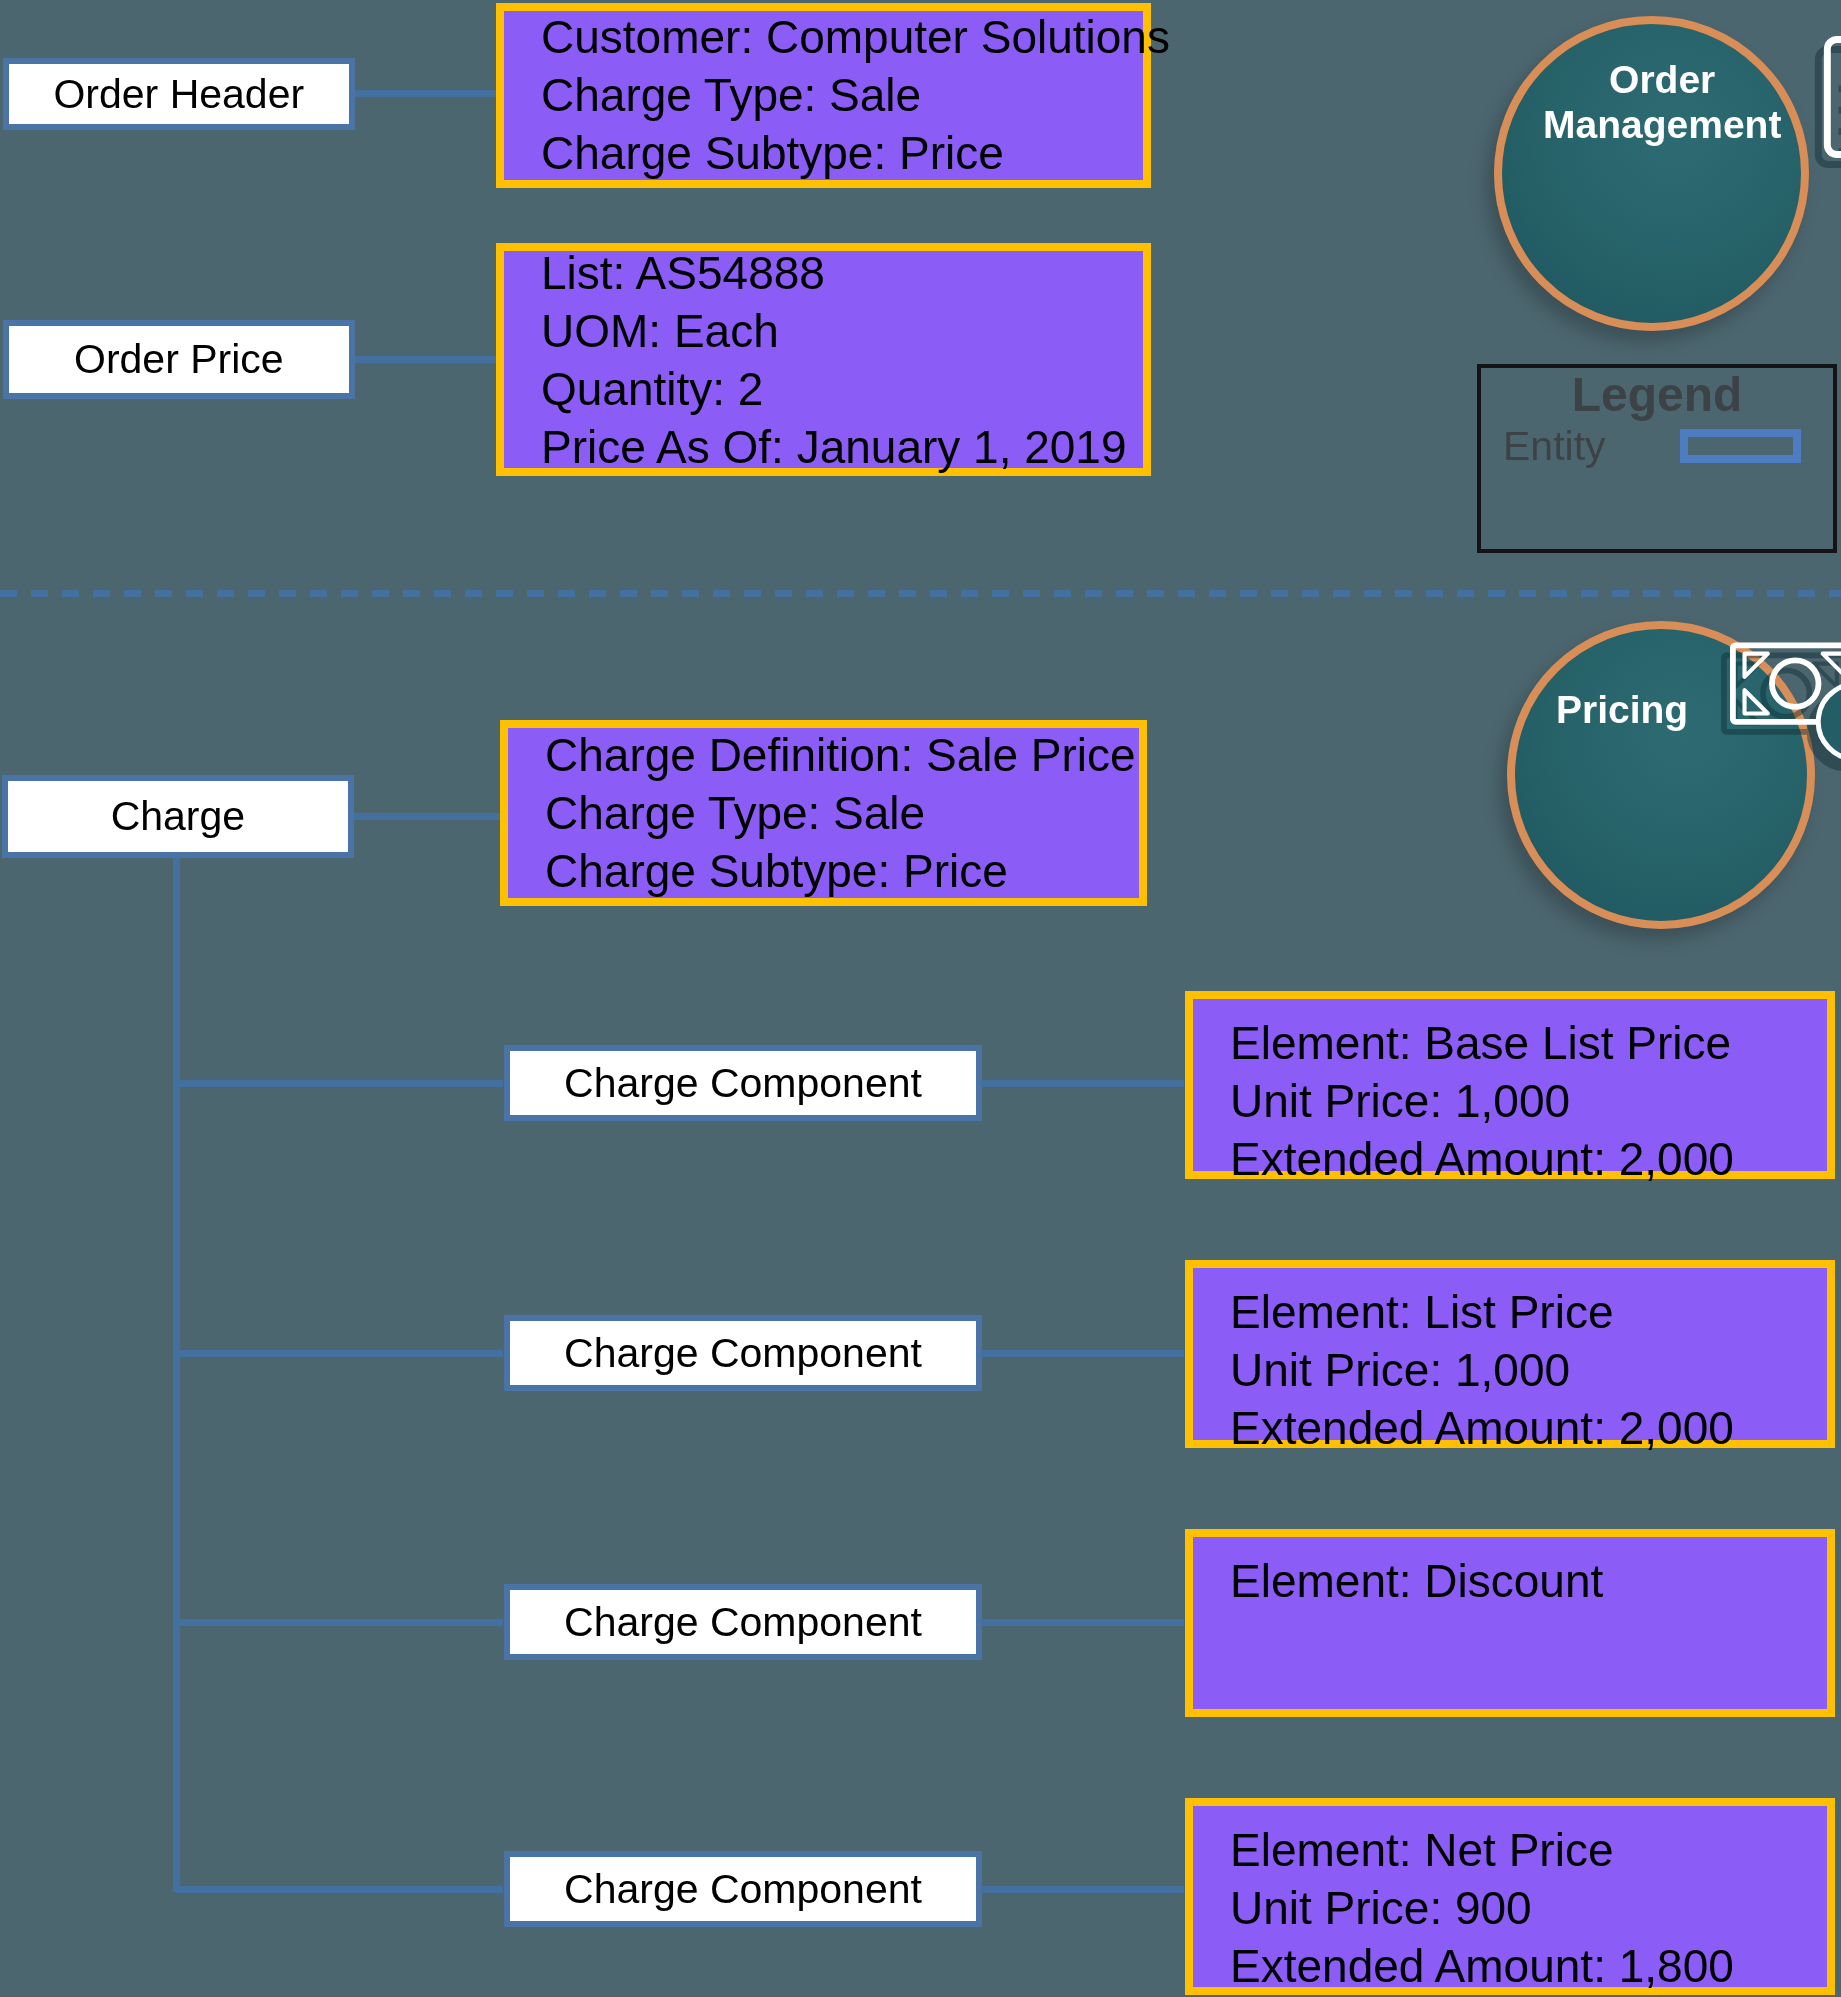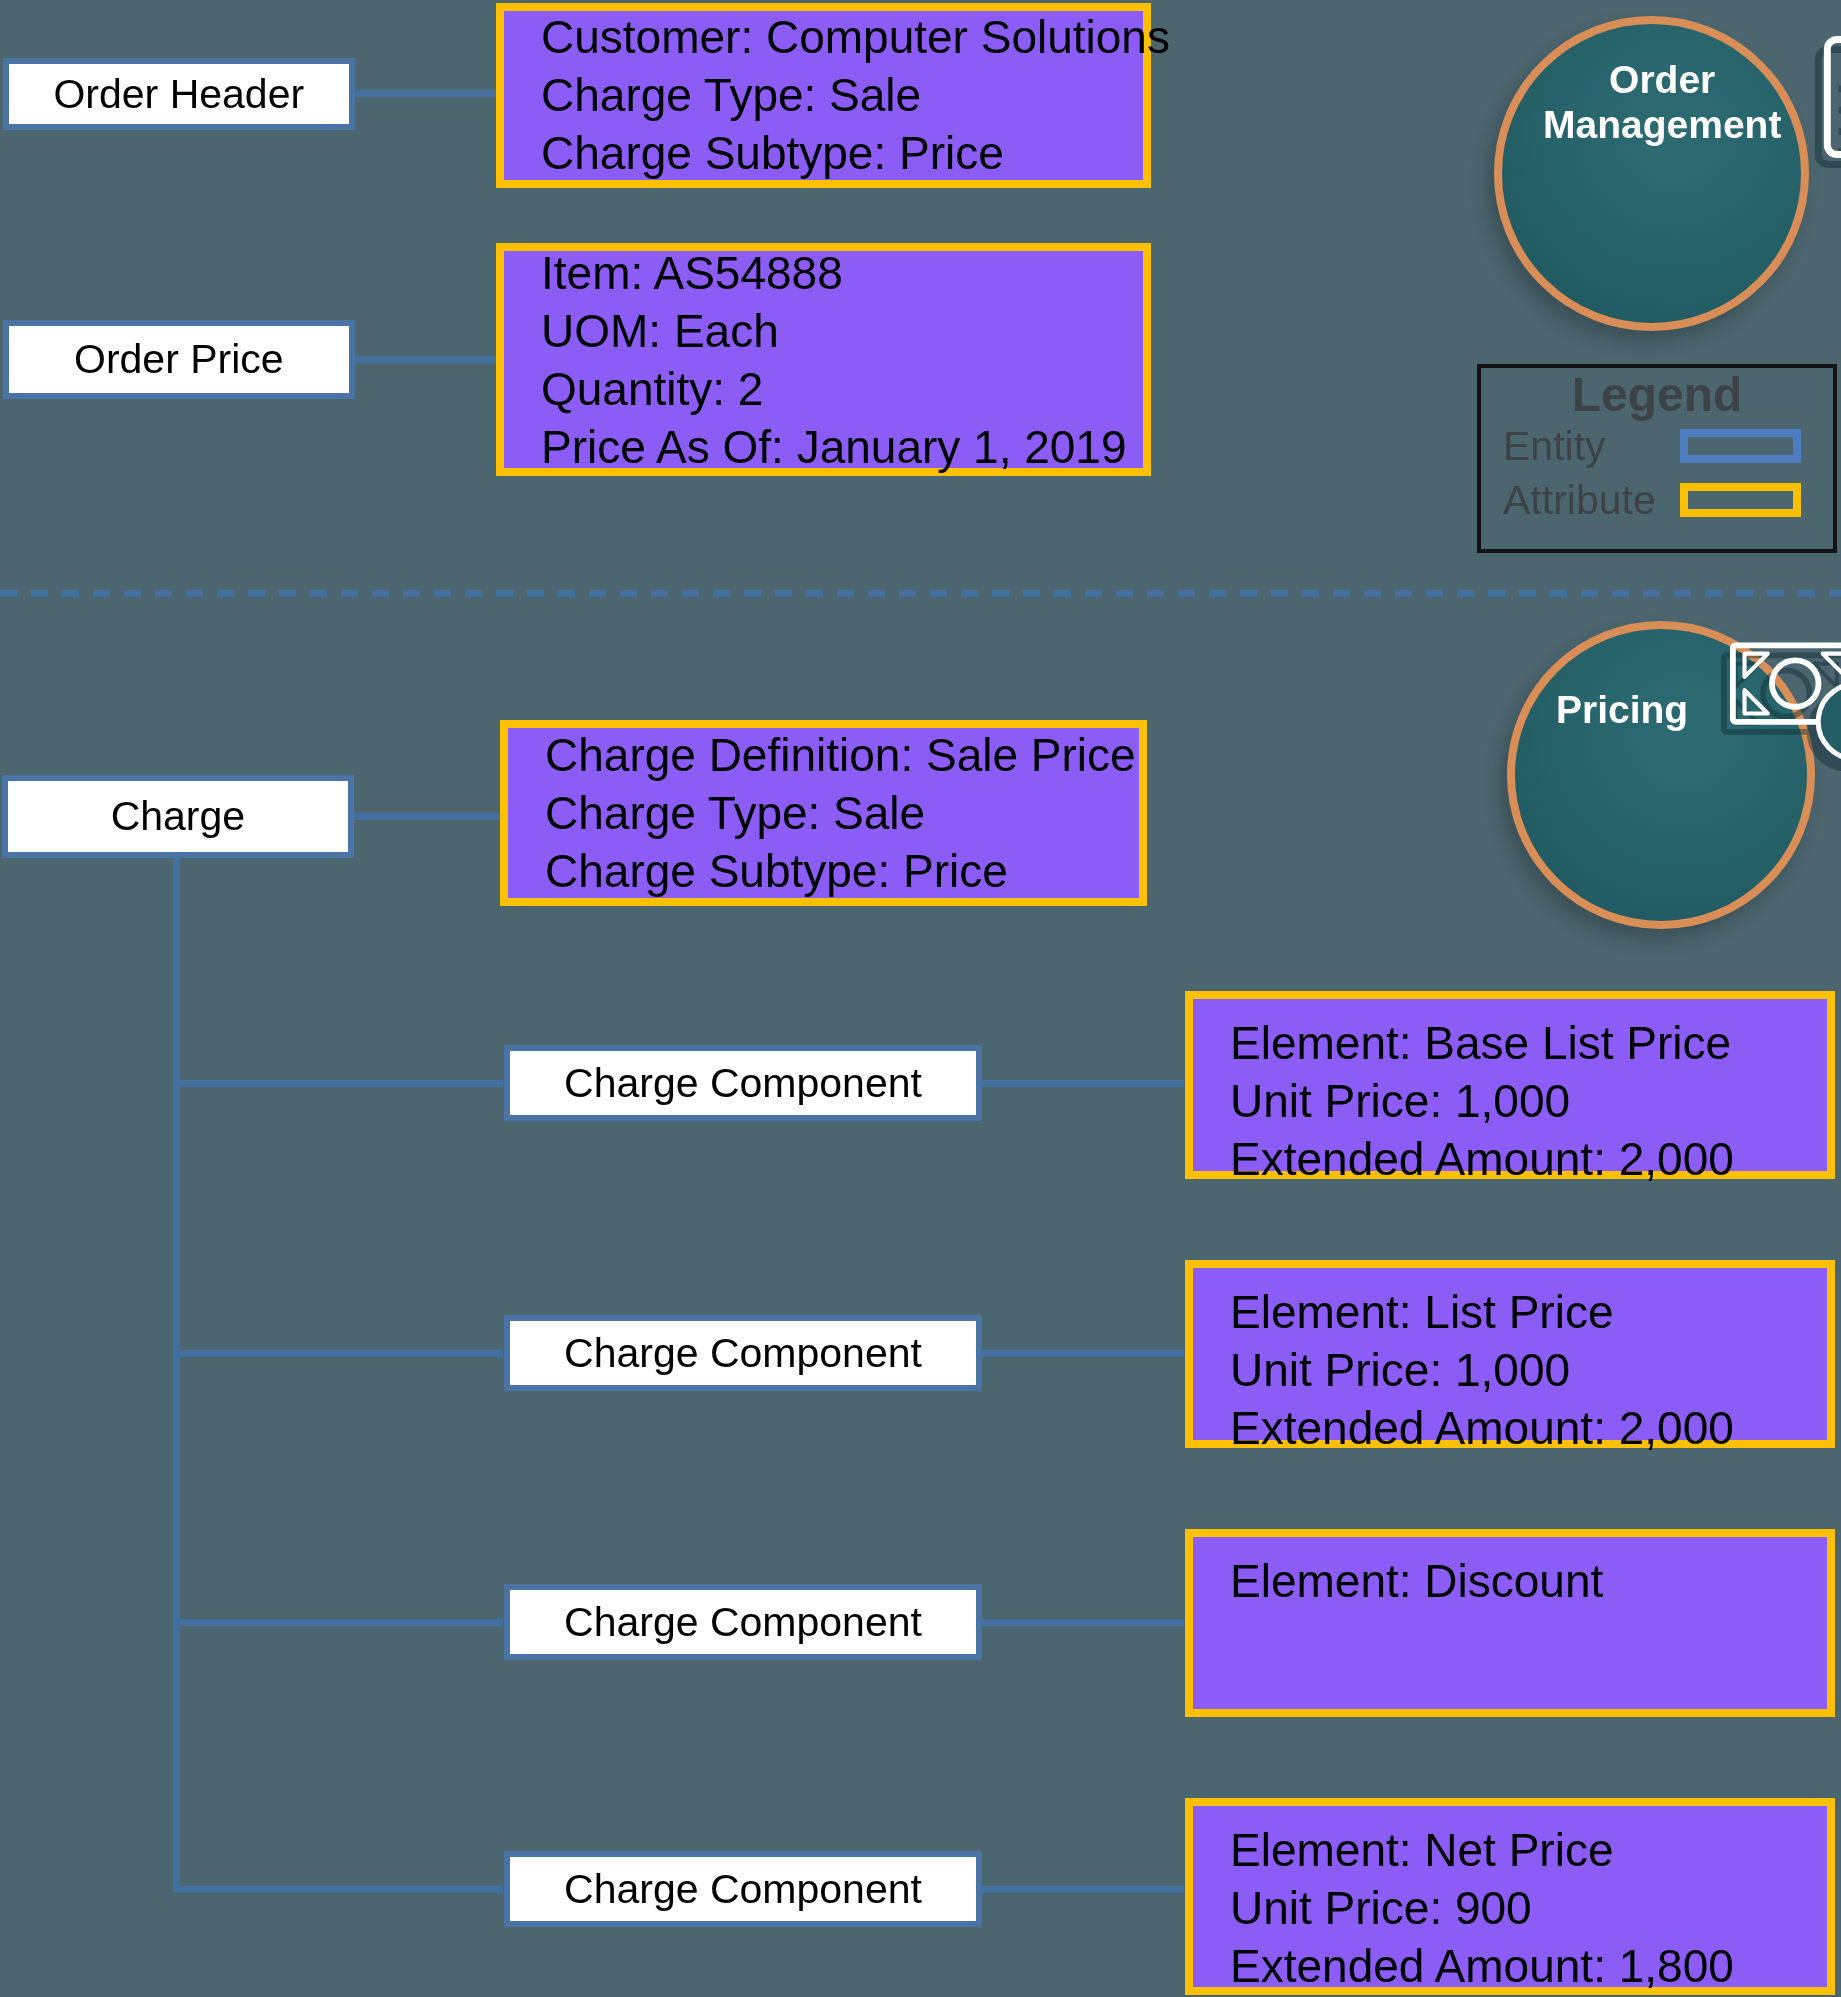--- a/index.html
+++ b/index.html
@@ -91,21 +91,21 @@
       <div class="attr-line">Customer: Computer Solutions</div>
       <div class="attr-line">Charge Type: Sale</div>
       <div class="attr-line">Charge Subtype: Price</div>
     </div>
 
     <div class="entity" style="left:2.8px;top:320px;width:352px;height:79px">
       <span>Order Price</span>
     </div>
     <div class="connector" style="left:355px;top:356px;width:141px;height:6.5px"></div>
     <div class="attr-box" style="left:496px;top:243px;width:655px;height:233px">
-      <div class="attr-line">Item: AS54888</div>
+      <div class="attr-line">List: AS54888</div>
       <div class="attr-line">UOM: Each</div>
       <div class="attr-line">Quantity: 2</div>
       <div class="attr-line">Price As Of: January 1, 2019</div>
     </div>
 
     <div class="circle" style="left:1494px;top:16px;width:315px;height:315px">
       <div class="circle-label" style="margin-top:33px">Order Management</div>
       <div class="icon-wrap" style="margin-top:11px">
         <svg width="98" height="124" viewBox="0 0 92 116" fill="none">
           <rect x="5" y="4" width="82" height="108" rx="9" stroke="#ffffff" stroke-width="6.5"></rect>
@@ -115,24 +115,20 @@
           <line x1="24" y1="100" x2="68" y2="100" stroke="#ffffff" stroke-width="6.5"></line>
         </svg>
       </div>
     </div>
 
     <div class="legend">
       <div class="legend-title">Legend</div>
       <div class="legend-row">
         <span>Entity</span>
         <span class="swatch entity-swatch"></span>
-      </div>
-      <div class="legend-row">
-        <span>Attribute</span>
-        <span class="swatch attribute-swatch"></span>
       </div>
     </div>
   </div>
 
   <div class="divider"></div>
 
   <div>
 
     <div class="entity" style="left:1.9px;top:775px;width:352px;height:83px">
       <span>Charge</span>

